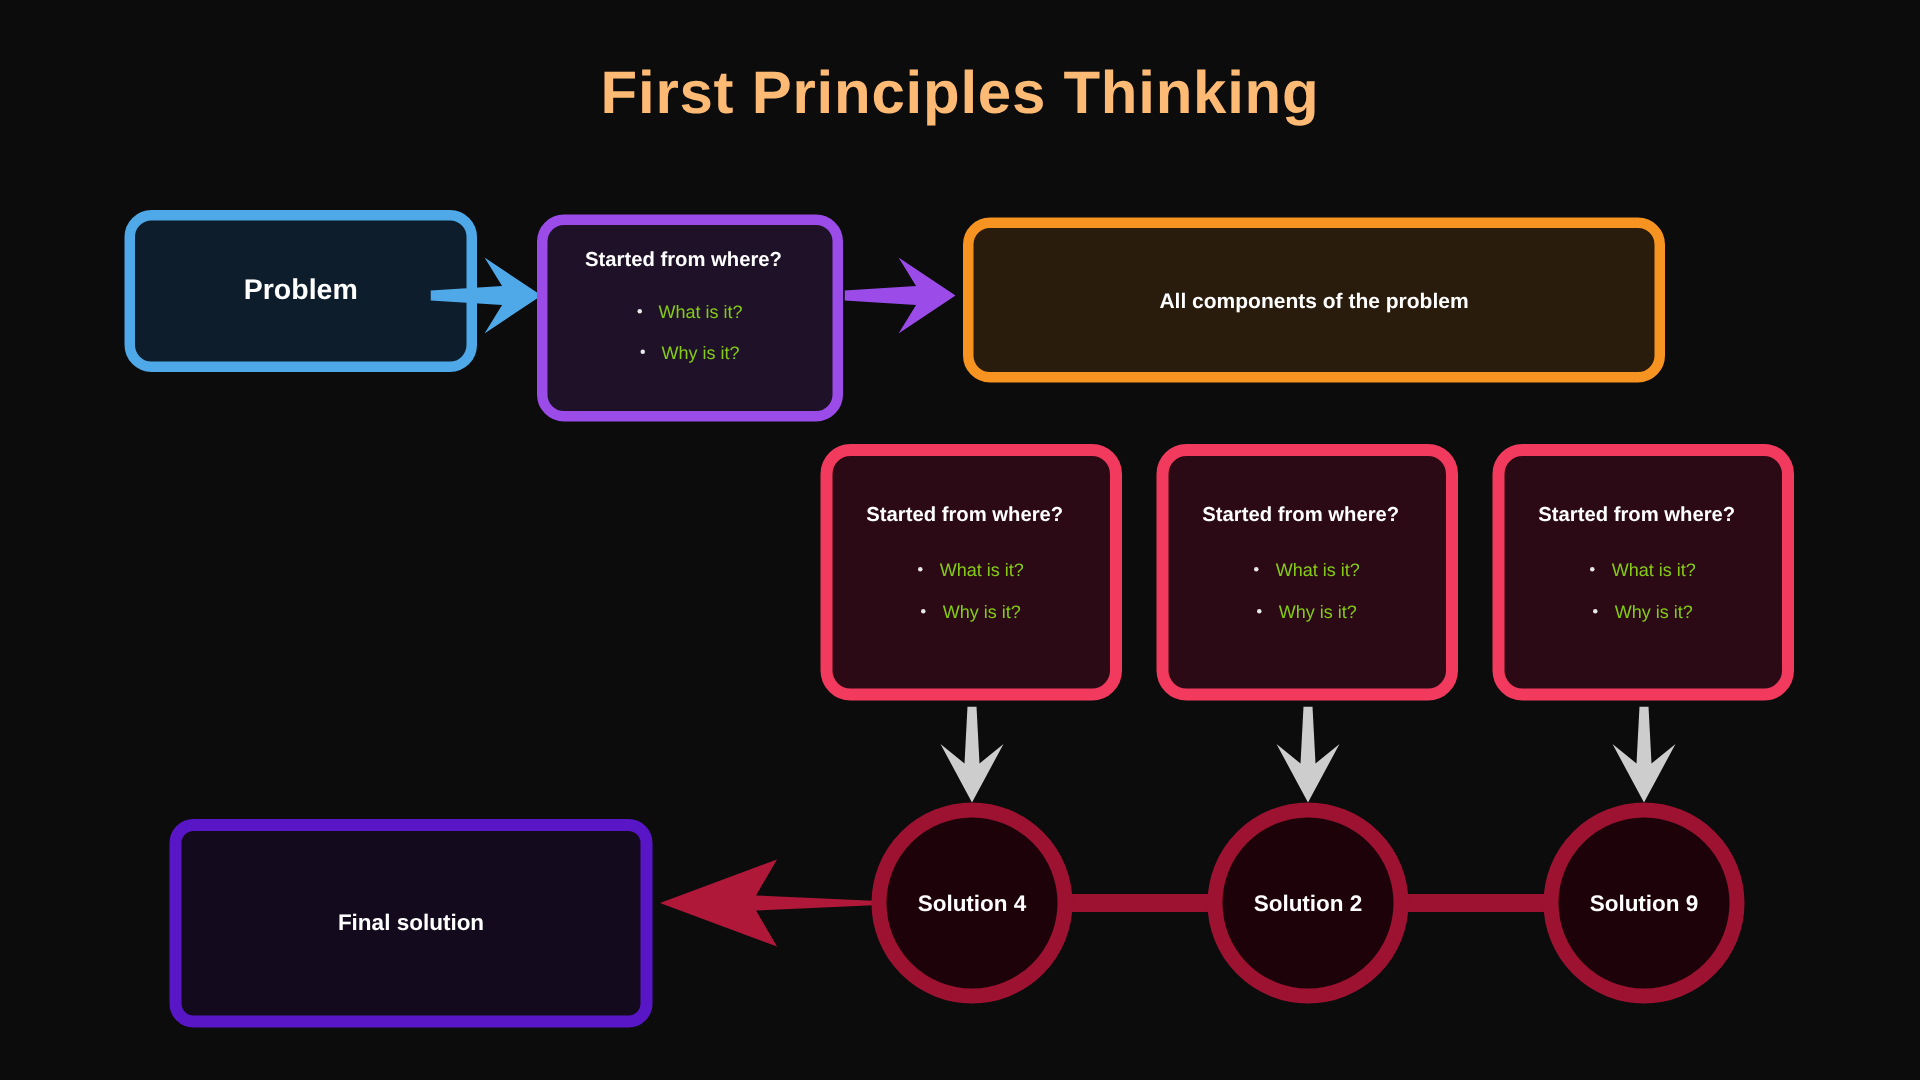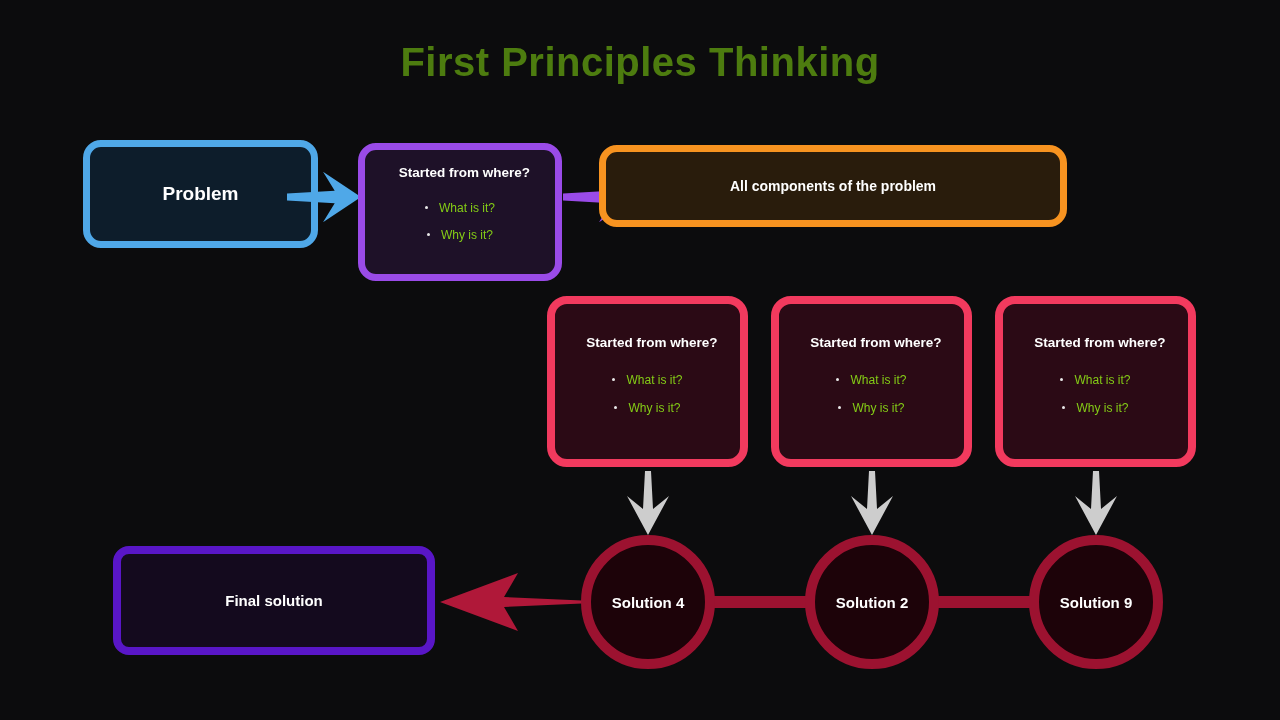--- a/index.html
+++ b/index.html
@@ -5,43 +5,43 @@
   html,body{margin:0;padding:0;background:#0c0c0d;}
   .stage{
     position:relative;width:1280px;height:720px;overflow:hidden;
     background:#0c0c0d;
     font-family:"Liberation Sans", sans-serif;
     color:#ffffff;
   }
   .title{
     position:absolute;left:0;top:40px;width:1280px;margin:0;
     text-align:center;font-size:40px;font-weight:bold;letter-spacing:.5px;
-    color:#4d7c0f;
+    color:#fdba74;
   }
   .box{position:absolute;box-sizing:border-box;display:flex;flex-direction:column;align-items:center;justify-content:center;}
   .box-problem{
     left:83px;top:140px;width:235px;height:108px;
     border:7px solid #4FA8E8;border-radius:18px;background:#0D1D2B;
   }
   .label-lg{font-size:19px;font-weight:bold;}
   .box-started{
     left:358px;top:143px;width:204px;height:138px;
     border:7px solid #9A4BE8;border-radius:18px;background:#1E1128;
     justify-content:flex-start;padding-top:14px;
   }
   .box-title{
-    font-size:13.5px;font-weight:bold;line-height:1.32;text-align:right;
+    font-size:13.5px;font-weight:bold;line-height:1.32;text-align:left;
     width:140px;
   }
   .bullets{display:flex;flex-direction:column;gap:13px;margin-top:19px;width:100%;}
   .bullet-line{display:flex;align-items:center;justify-content:center;gap:11px;}
   .dot{width:3px;height:3px;border-radius:50%;background:#e9e9e9;flex:0 0 auto;}
   .bullet-text{font-size:12px;color:#84cc16;}
   .box-components{
-    left:599px;top:145px;width:468px;height:82px;
+    left:642px;top:145px;width:468px;height:110px;
     border:7px solid #F79320;border-radius:18px;background:#291C0C;
   }
   .label-md{font-size:14px;font-weight:bold;}
   .box-breakdown{
     top:296px;width:201px;height:171px;
     border:8px solid #F23A5E;border-radius:20px;background:#2B0A15;
     justify-content:flex-start;padding-top:30px;
   }
   .bd-0{left:547px;} .bd-1{left:771px;} .bd-2{left:995px;}
   .box-breakdown .bullets{gap:14px;margin-top:21px;}
@@ -53,21 +53,21 @@
   }
   .conn-1{left:648px;width:224px;} .conn-2{left:872px;width:224px;}
   .circle{
     position:absolute;top:535px;width:134px;height:134px;box-sizing:border-box;
     border:10px solid #9C1230;border-radius:50%;background:#1D0309;
     display:flex;align-items:center;justify-content:center;z-index:2;
   }
   .ci-0{left:581px;} .ci-1{left:805px;} .ci-2{left:1029px;}
   .circle-label{font-size:15px;font-weight:bold;}
   .box-final{
-    left:113px;top:546px;width:322px;height:109px;
+    left:113px;top:546px;width:322px;height:139px;
     border:8px solid #5916C7;border-radius:16px;background:#140A1E;
   }
   .label-final{font-size:15px;font-weight:bold;}
 </style>
 </head>
 <body>
 
 <div class="stage">
 
   <h1 class="title">First Principles Thinking</h1>

